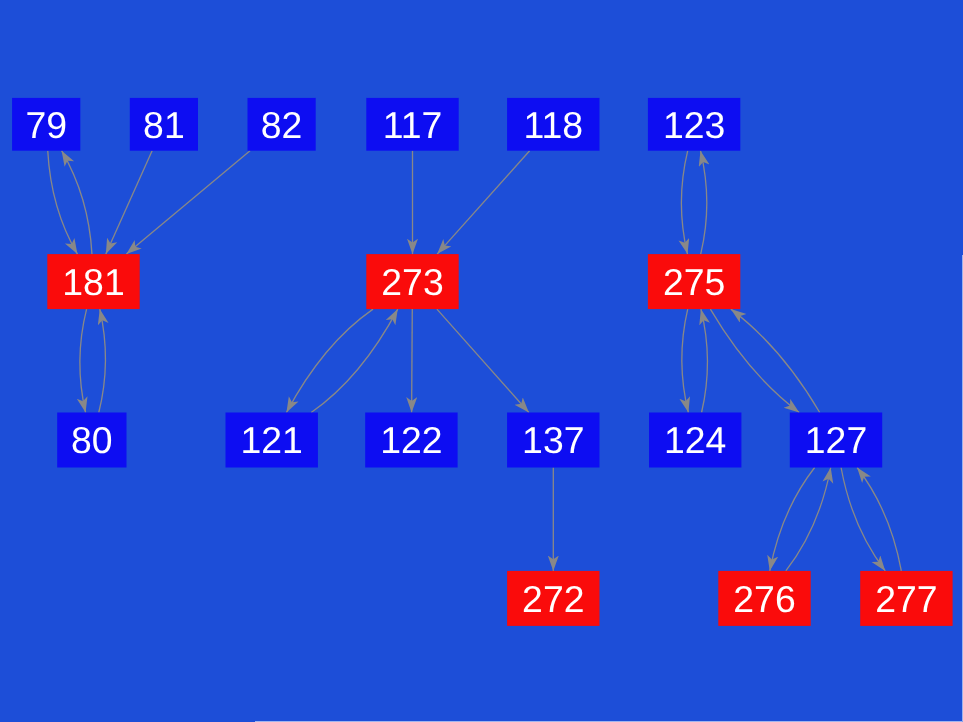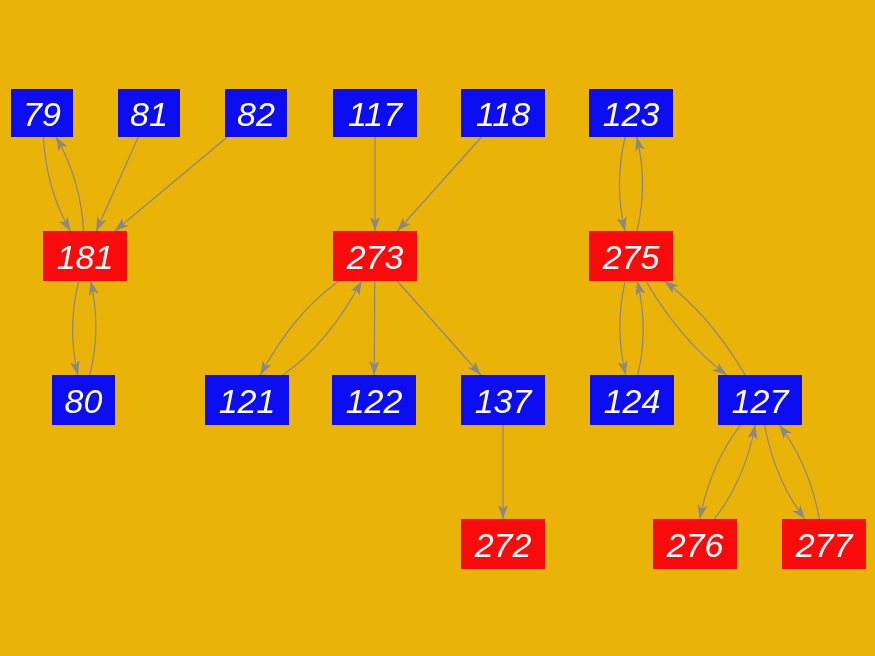--- a/index.html
+++ b/index.html
@@ -5,23 +5,22 @@
   html, body {
     margin: 0;
     padding: 0;
     background: #ffffff;
     font-family: "Liberation Sans", sans-serif;
   }
   #canvas-wrap {
     position: relative;
     width: 875px;
     height: 656px;
-    background: #eab308;
+    background: #1d4ed8;
     overflow: hidden;
-    font-style: italic;
   }
   svg { display: block; }
   text {
     font-family: "Liberation Sans", sans-serif;
     font-size: 34px;
     user-select: none;
   }
 </style>
 </head>
 <body>

